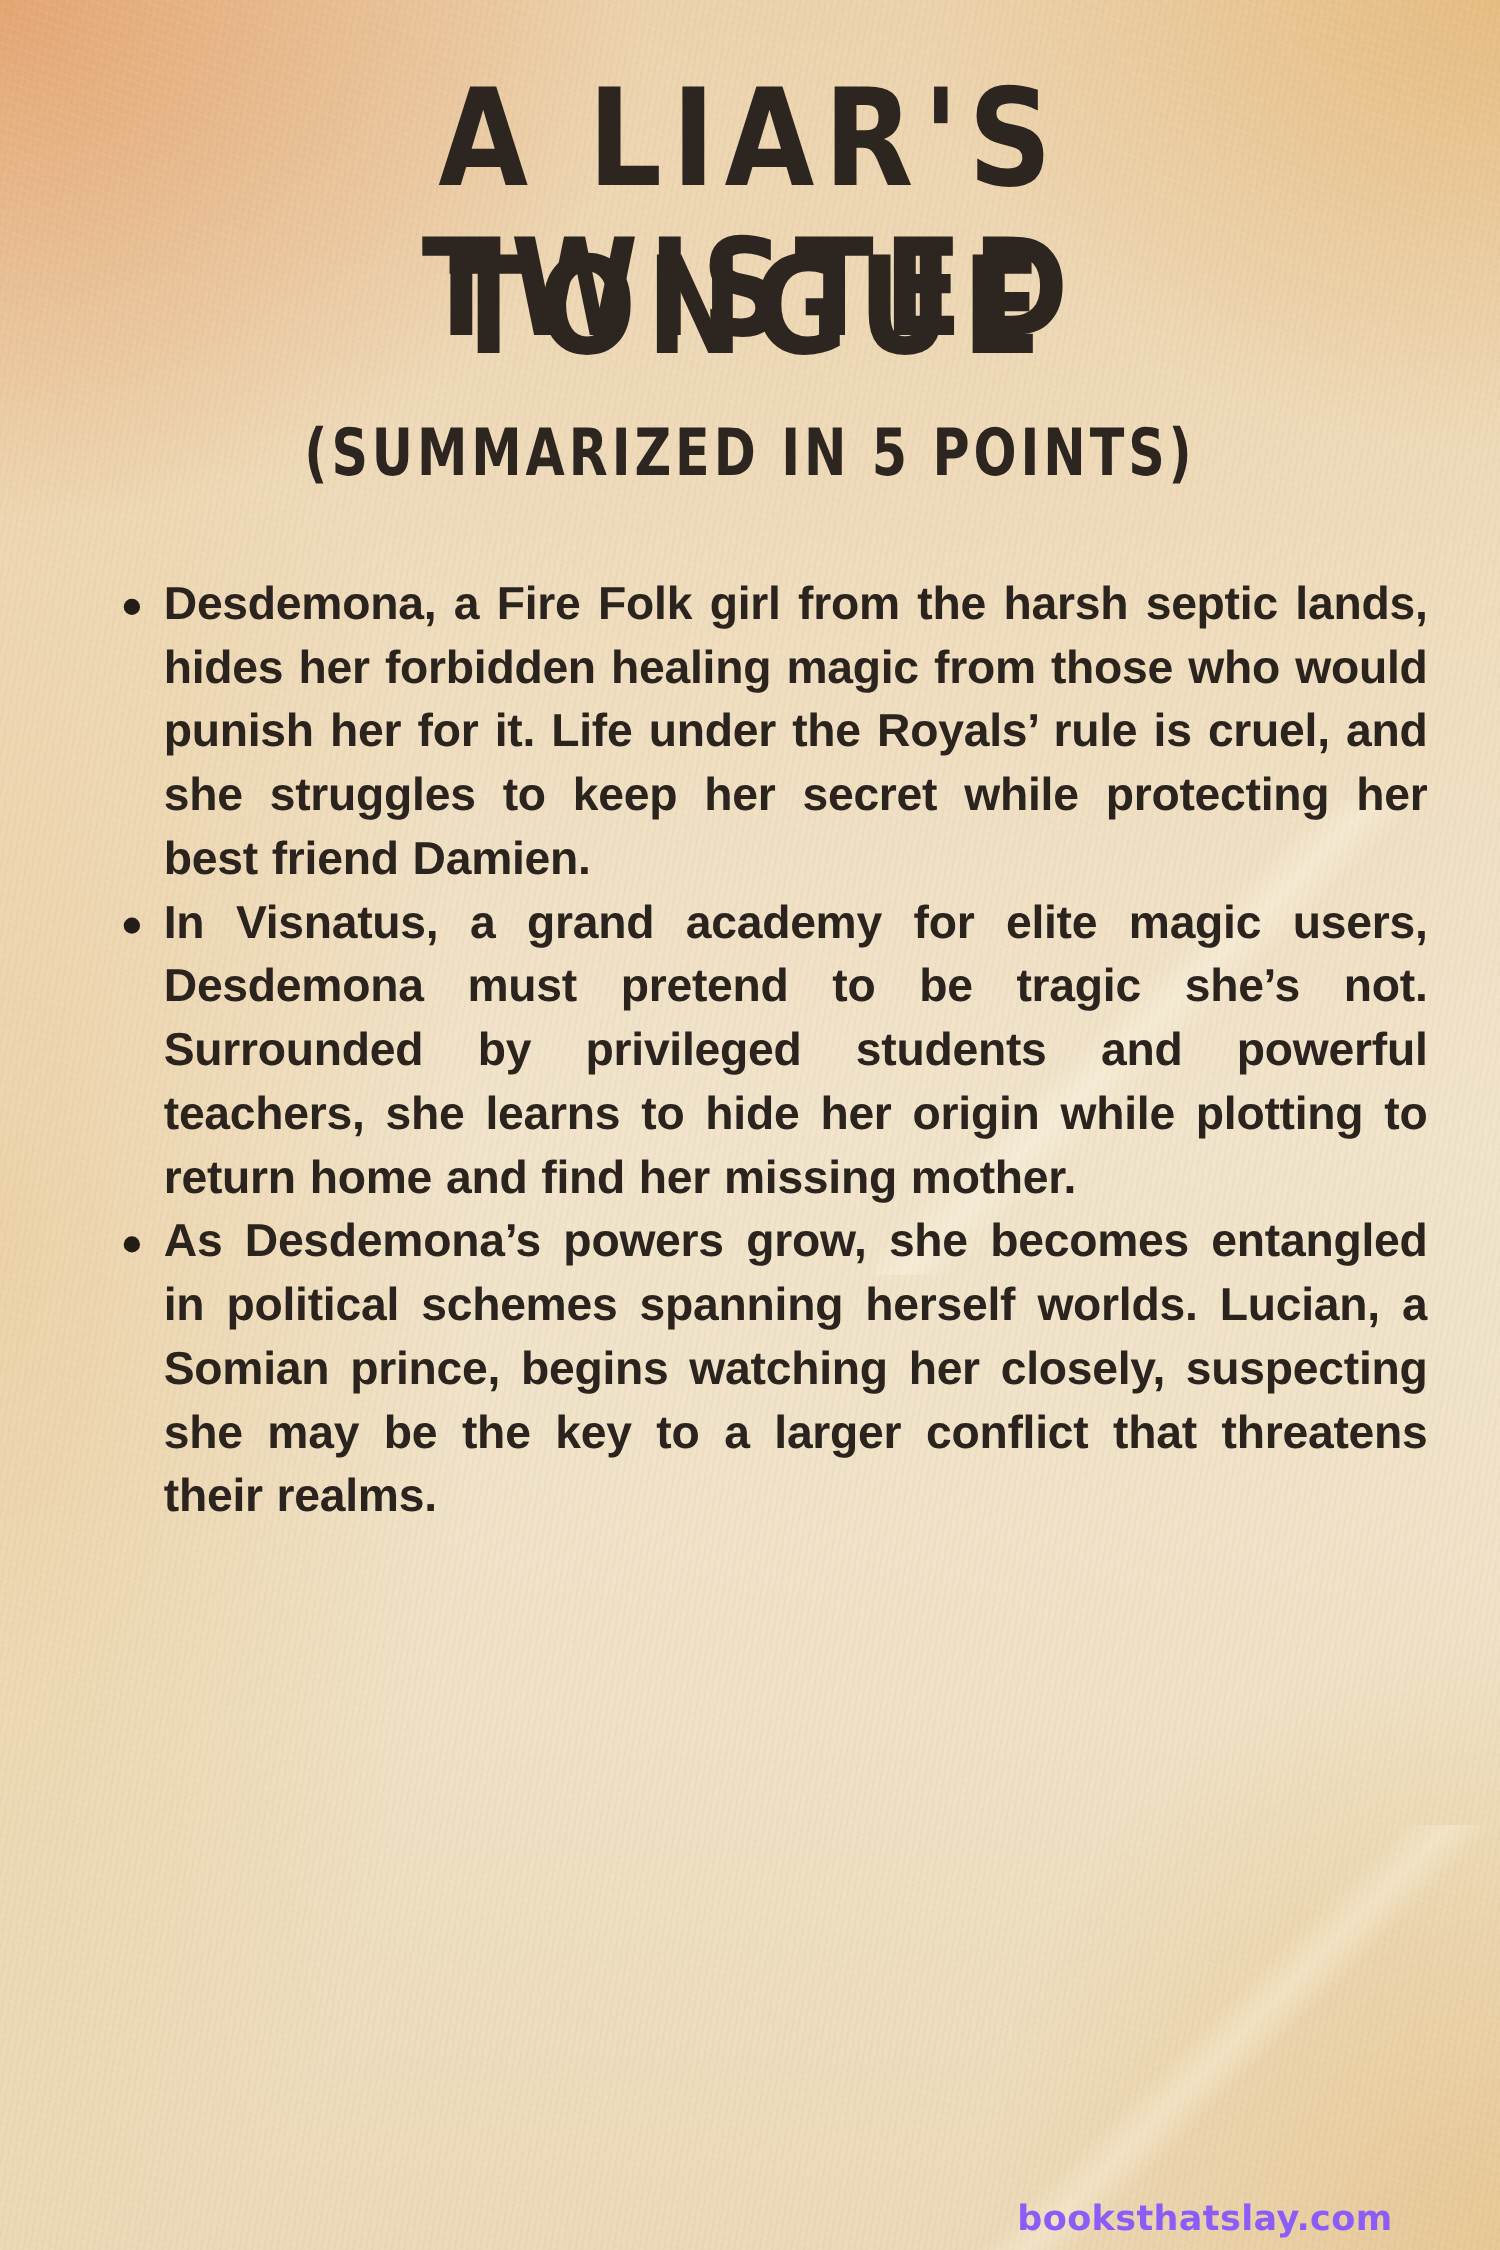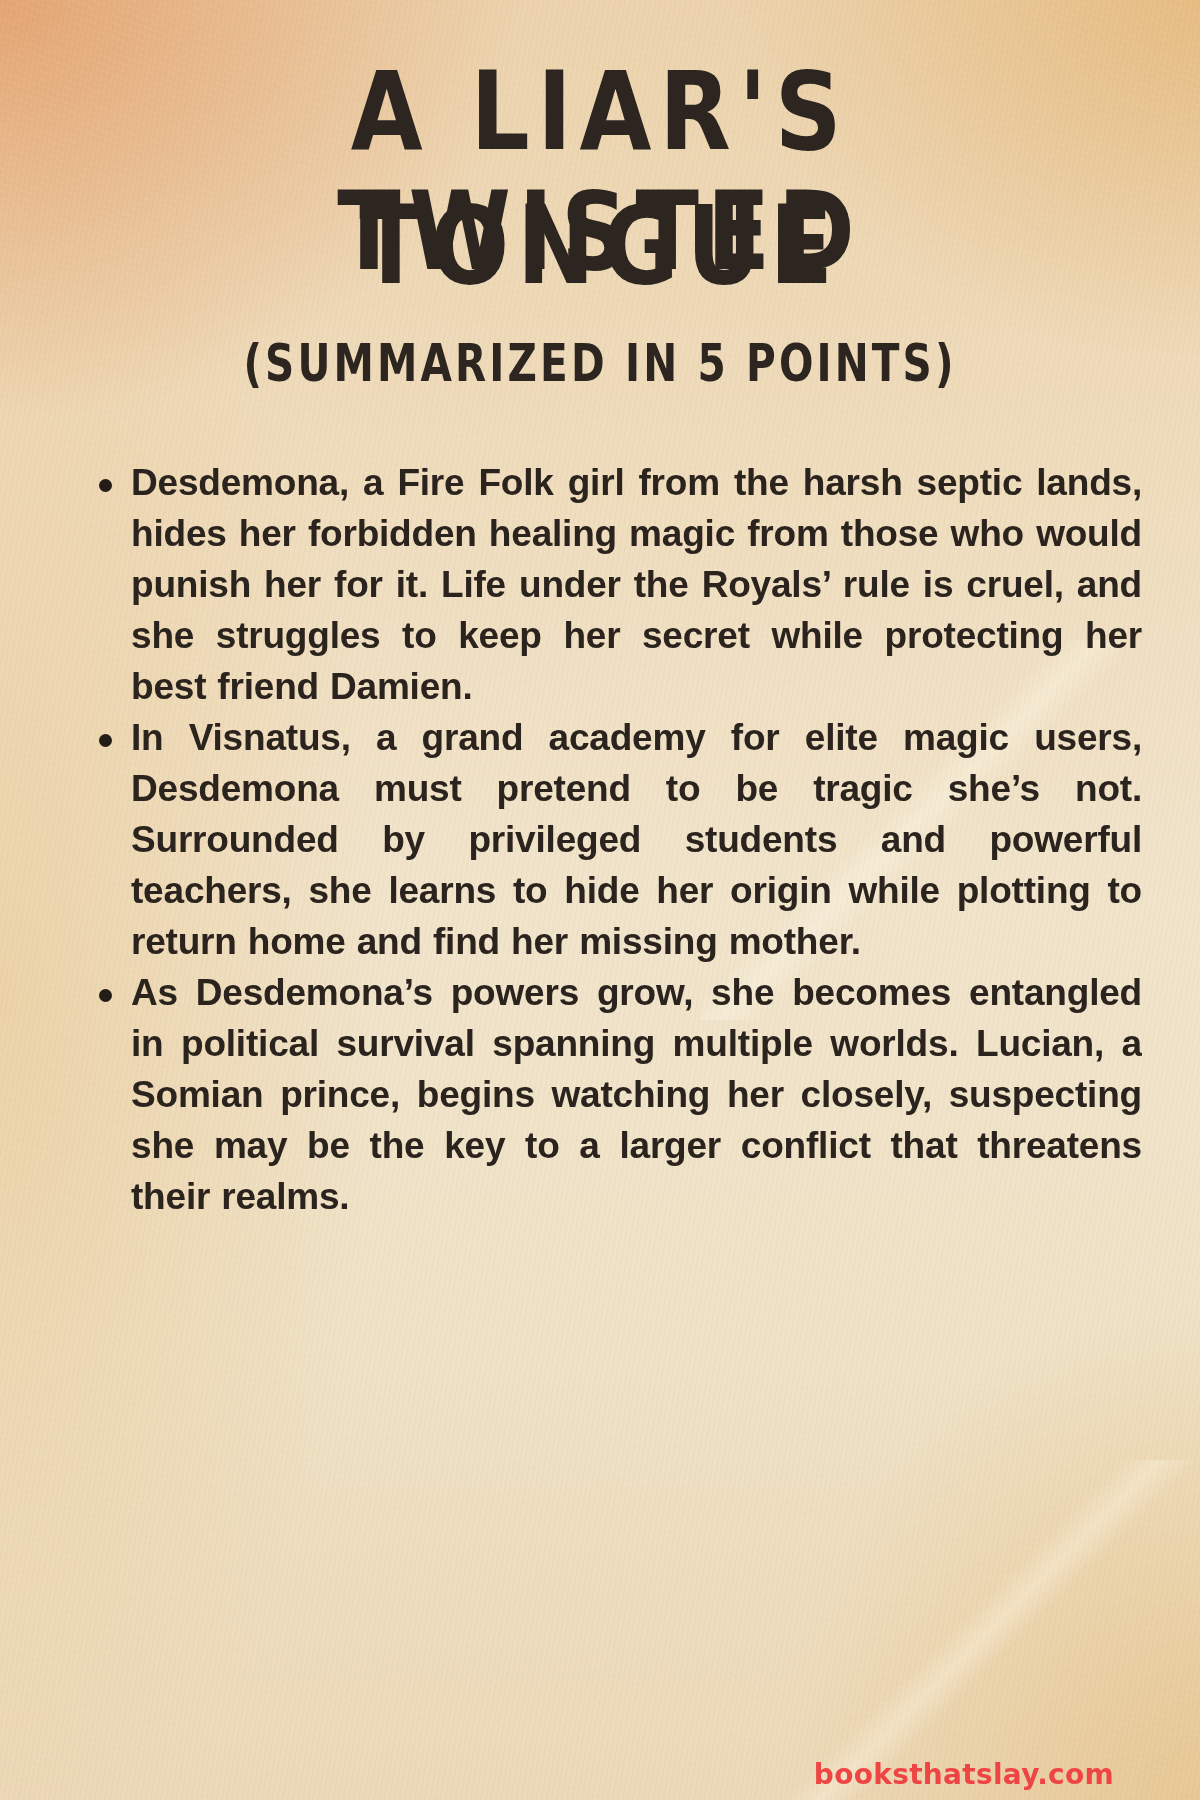--- a/index.html
+++ b/index.html
@@ -58,21 +58,21 @@
   }
   .bullet-dot {
     position: absolute; left: 7px; top: 22px;
     width: 13px; height: 13px; border-radius: 50%;
     background: #231c17;
   }
   .point-text { display: block; letter-spacing: -0.2px; word-spacing: 1px; }
   .footer {
     position: absolute; right: 86px; top: 1757px;
     font-family: "DejaVu Sans", sans-serif; font-weight: bold;
-    font-size: 28px; line-height: 36px; color: #ef4444;
+    font-size: 28px; line-height: 36px; color: #8b5cf6;
     letter-spacing: 0.3px;
   }
 </style>
 </head>
 <body>
 
 <div class="texture"></div>
 <div class="paper-crease" style="left:700px; top:640px; width:420px; height:380px;"></div>
 <div class="paper-crease" style="left:780px; top:1460px; width:420px; height:340px;"></div>
 
@@ -84,17 +84,17 @@
   <li class="point">
     <span class="bullet-dot"></span>
     <span class="point-text">Desdemona, a Fire Folk girl from the harsh septic lands, hides her forbidden healing magic from those who would punish her for it. Life under the Royals’ rule is cruel, and she struggles to keep her secret while protecting her best friend Damien.</span>
   </li>
   <li class="point">
     <span class="bullet-dot"></span>
     <span class="point-text">In Visnatus, a grand academy for elite magic users, Desdemona must pretend to be tragic she’s not. Surrounded by privileged students and powerful teachers, she learns to hide her origin while plotting to return home and find her missing mother.</span>
   </li>
   <li class="point">
     <span class="bullet-dot"></span>
-    <span class="point-text">As Desdemona’s powers grow, she becomes entangled in political survival spanning multiple worlds. Lucian, a Somian prince, begins watching her closely, suspecting she may be the key to a larger conflict that threatens their realms.</span>
+    <span class="point-text">As Desdemona’s powers grow, she becomes entangled in political schemes spanning herself worlds. Lucian, a Somian prince, begins watching her closely, suspecting she may be the key to a larger conflict that threatens their realms.</span>
   </li>
 </ul>
 
 <div class="footer">booksthatslay.com</div>
 
 </body></html>

